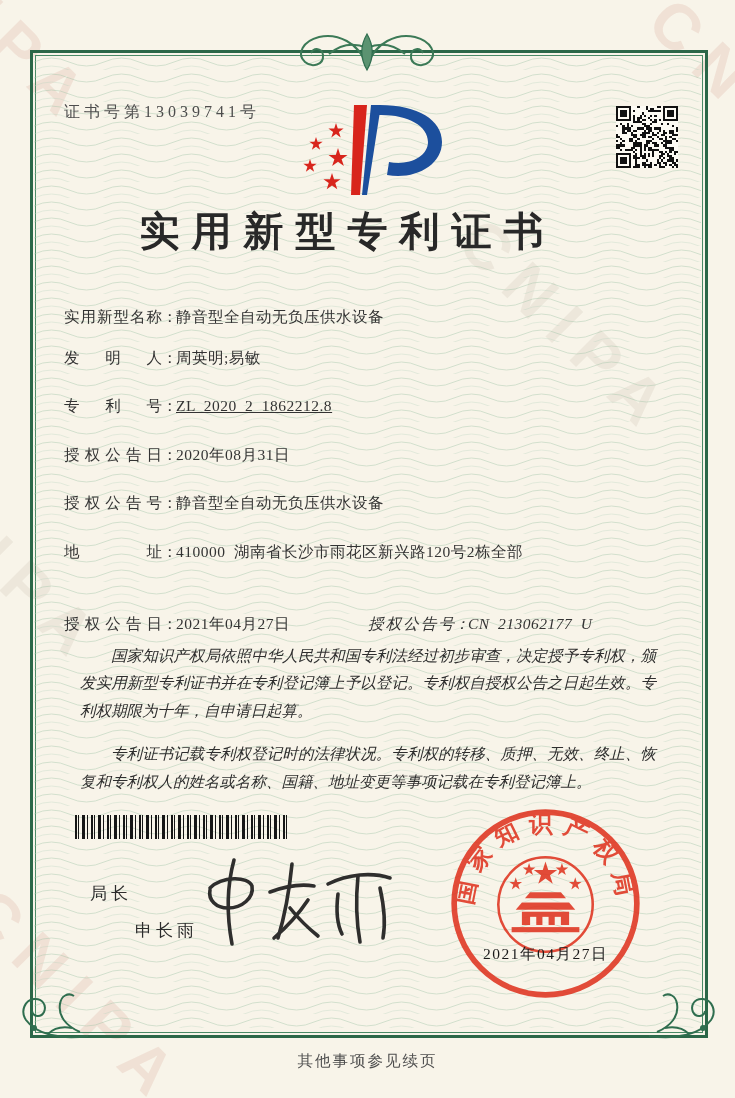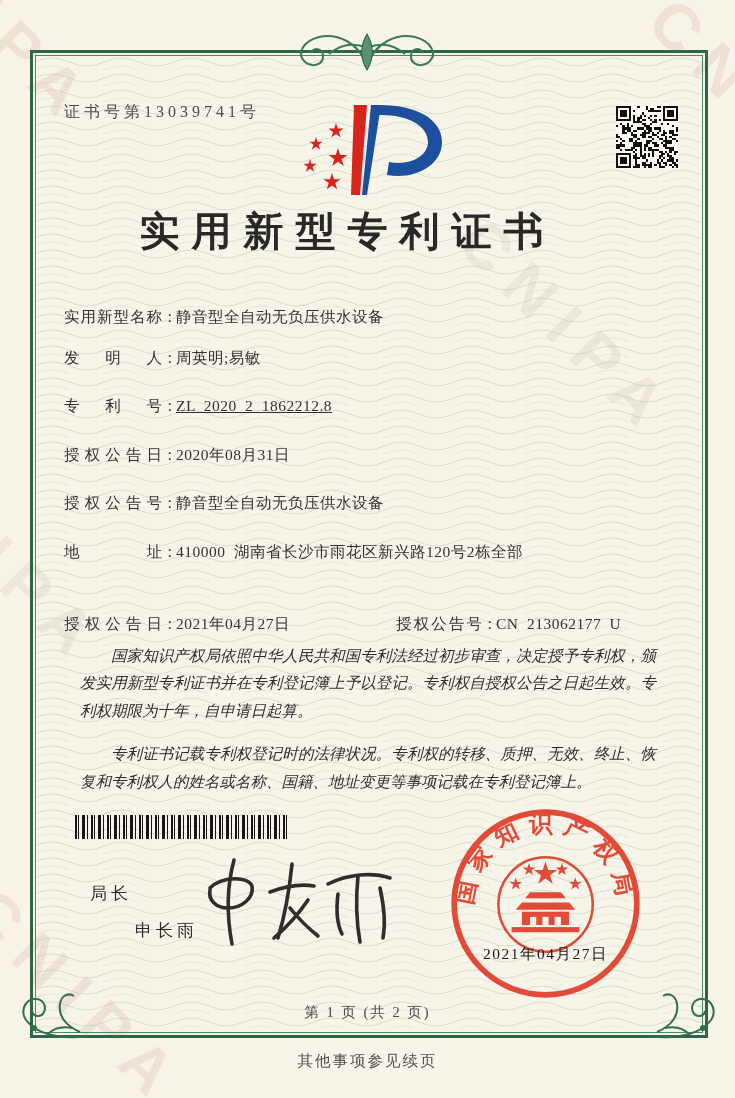--- a/index.html
+++ b/index.html
@@ -20,21 +20,21 @@
   .qr{position:absolute;left:616px;top:106px;width:62px;height:62px;background:#fdfbf4;}
   .logo{position:absolute;left:292px;top:100px;}
 
   .title{position:absolute;left:0;top:204px;width:683px;text-align:center;
          font-size:40px;font-weight:700;letter-spacing:12px;text-indent:12px;color:#282828;}
 
   .fieldrow{position:absolute;left:64px;width:620px;font-size:15.5px;color:#333;line-height:22px;}
   .flabel{display:inline-block;width:98px;text-align:justify;text-align-last:justify;vertical-align:top;}
   .fcolon{display:inline-block;width:14px;}
   .fvalue{letter-spacing:0.5px;word-spacing:4px;}
-  .fpair2{position:absolute;left:332px;top:0;}
+  .fpair2{position:absolute;left:304px;top:0;font-style:italic;}
   .fpair2 .flabel{width:86px;}
 
   .paras{position:absolute;left:64px;top:626px;width:608px;font-size:15.5px;line-height:27.4px;color:#2e2e2e;}
   .paras p{margin:16px;text-indent:2em;text-align:justify;font-style:italic;}
 
   .barcode{position:absolute;left:75px;top:815px;width:212px;height:24px;
     background:repeating-linear-gradient(90deg,
       #161616 0 2px,transparent 2px 3px,
       #161616 3px 4px,transparent 4px 7px,
       #161616 7px 10px,transparent 10px 12px,
@@ -231,16 +231,15 @@
           <rect x="92" y="108" width="6" height="8"></rect>
           <rect x="104" y="108" width="6" height="8"></rect>
       </g>
       <text font-size="23" font-weight="bold" fill="#df3420" letter-spacing="9" font-family="Liberation Serif, DejaVu Serif, serif">
         <textPath href="#sealTextArc" startOffset="50%" text-anchor="middle">国家知识产权局</textPath>
       </text>
     </g>
   </svg>
   <div class="seal-date">2021年04月27日</div>
 
-  <div class="page-info">第 1 页 (共 2 页)</div>
   <div class="cont-note">其他事项参见续页</div>
 
 </div>
 
 </body></html>

